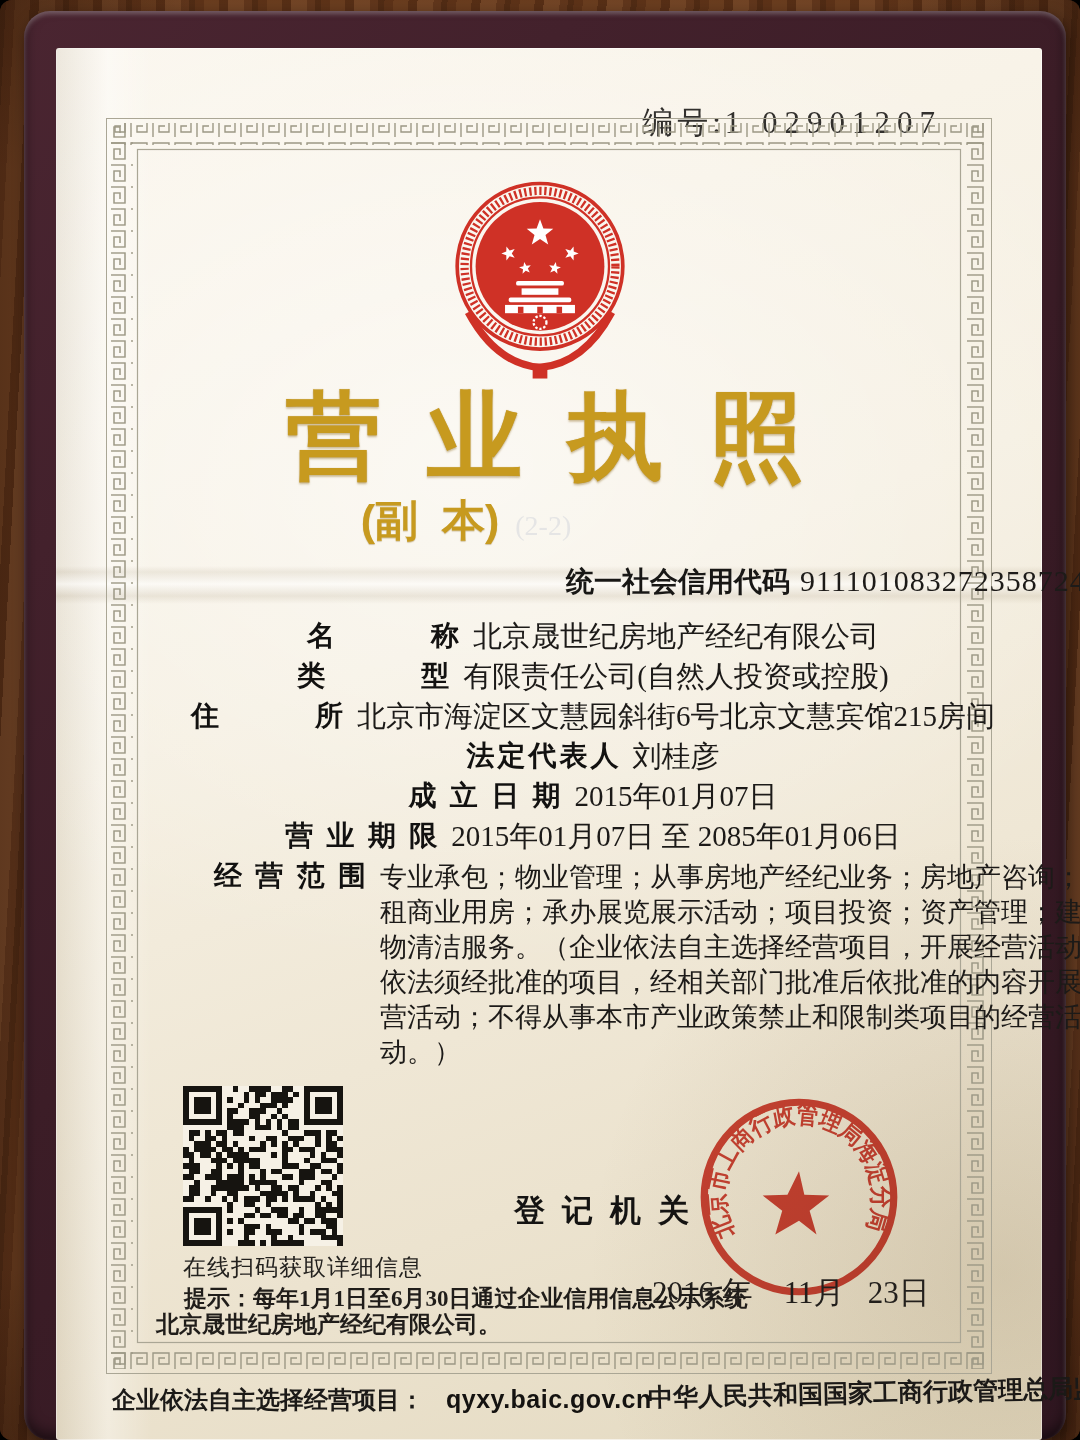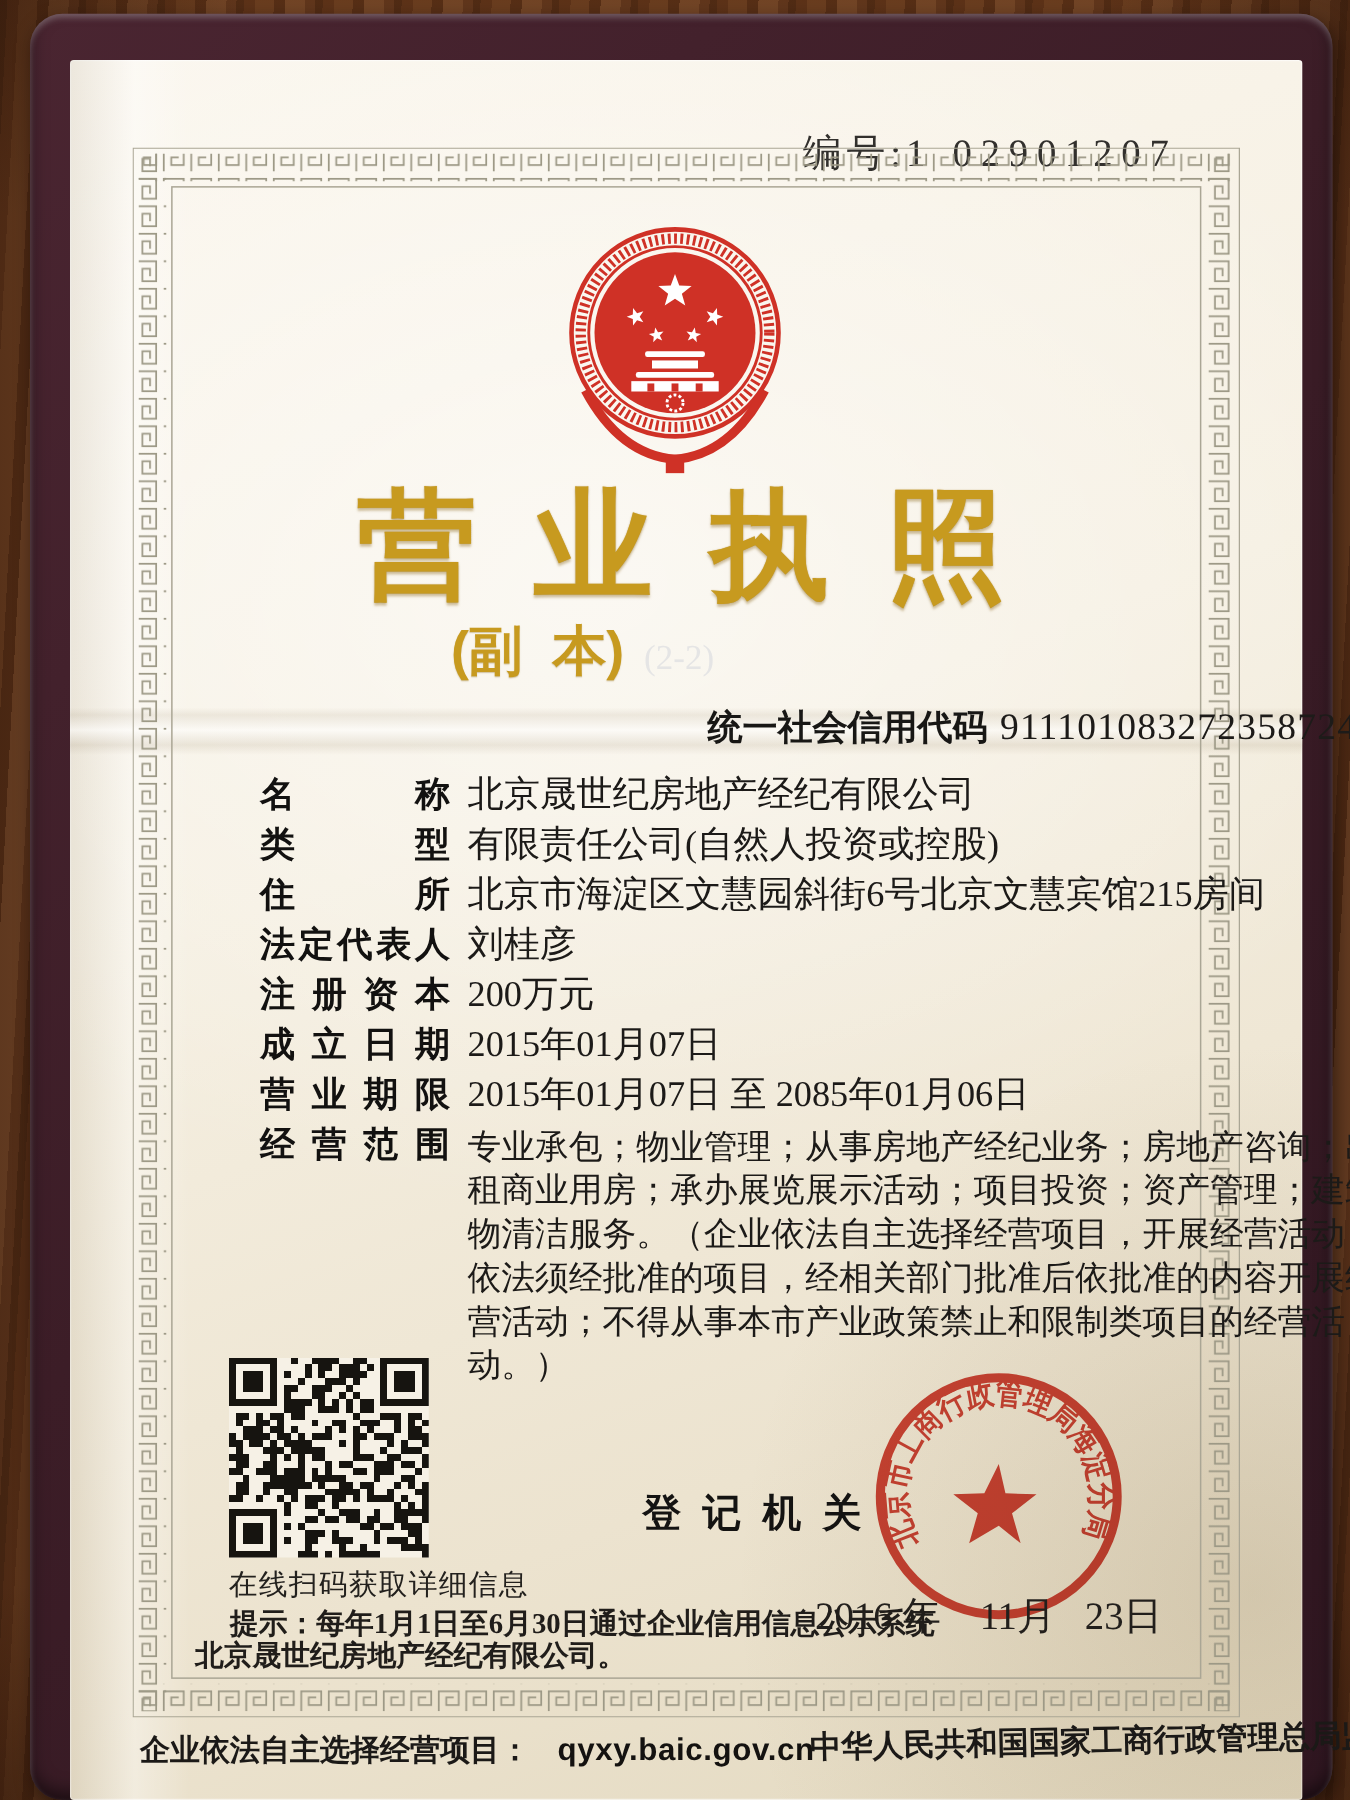--- a/index.html
+++ b/index.html
@@ -1,18 +1,18 @@
 <!DOCTYPE html>
 <html><head>
 <meta charset="utf-8">
 <style>
   html,body{margin:0;padding:0;}
   body{width:1080px;height:1440px;overflow:hidden;background:#000;
        font-family:"Liberation Sans",sans-serif;}
-  .photo{position:relative;width:1080px;height:1440px;overflow:hidden;}
+  .photo{position:relative;width:1080px;height:1440px;overflow:hidden;border-radius:12px;}
 
   
   .wood{position:absolute;inset:0;
     background:
       linear-gradient(90deg,rgba(25,10,4,.38),rgba(0,0,0,0) 18%,rgba(0,0,0,0) 82%,rgba(25,10,4,.34)),
       linear-gradient(180deg,rgba(40,18,6,.25),rgba(0,0,0,0) 12%,rgba(0,0,0,0) 88%,rgba(40,18,6,.35)),
       repeating-linear-gradient(93deg,#5e3419 0 6px,#6e3d1e 6px 15px,#7f4b27 15px 30px,#66381b 30px 39px,#8a5530 39px 55px,#734223 55px 63px);
   }
 
   
@@ -50,21 +50,21 @@
   .subtitle{left:0;top:492px;width:932px;display:flex;justify-content:center;align-items:baseline;gap:16px;}
   .subtitle .gold{font-size:43px;font-weight:bold;color:#c79a1f;white-space:pre;
     text-shadow:0 1px 1px rgba(130,92,12,.35);}
   .subtitle .copy{font-size:28px;color:#e5e5e5;font-family:"Liberation Serif",serif;}
 
   .credit{left:566px;top:563px;display:flex;align-items:baseline;gap:10px;white-space:nowrap;}
   .credit .c-label{font-size:28px;font-weight:bold;color:#181715;}
   .credit .c-value{font-size:30px;font-family:"Liberation Serif",serif;color:#1d1b19;letter-spacing:1px;}
 
   .fields{left:208px;top:620px;width:770px;}
-  .frow{display:flex;align-items:flex-start;margin-bottom:8px;min-height:32px;}
+  .frow{display:flex;align-items:flex-start;margin-bottom:8px;min-height:32px;justify-content:center;}
   .flabel{width:152px;flex:0 0 152px;font-size:28px;font-weight:bold;color:#121110;
     text-align:justify;text-align-last:justify;line-height:32px;}
   .fvalue{margin-left:14px;font-family:"Liberation Serif",serif;font-size:29px;color:#1c1a18;
     line-height:32px;white-space:nowrap;}
   .scope{margin-left:14px;width:592px;}
   .scope div{font-family:"Liberation Serif",serif;font-size:27px;color:#1c1a18;line-height:35px;white-space:nowrap;}
 
   .qr{left:183px;top:1086px;width:160px;height:160px;}
   .qr svg{display:block;}
   .qr-caption{left:183px;top:1252px;font-family:"Liberation Serif",serif;font-size:23px;color:#23211e;letter-spacing:1px;}
@@ -171,24 +171,20 @@
       <div class="flabel">类型</div>
       <div class="fvalue">有限责任公司(自然人投资或控股)</div>
     </div>
     <div class="frow">
       <div class="flabel">住所</div>
       <div class="fvalue">北京市海淀区文慧园斜街6号北京文慧宾馆215房间</div>
     </div>
     <div class="frow">
       <div class="flabel">法定代表人</div>
       <div class="fvalue">刘桂彦</div>
-    </div>
-    <div class="frow">
-      <div class="flabel">注册资本</div>
-      <div class="fvalue">200万元</div>
     </div>
     <div class="frow">
       <div class="flabel">成立日期</div>
       <div class="fvalue">2015年01月07日</div>
     </div>
     <div class="frow">
       <div class="flabel">营业期限</div>
       <div class="fvalue">2015年01月07日 至 2085年01月06日</div>
     </div>
     <div class="frow">

